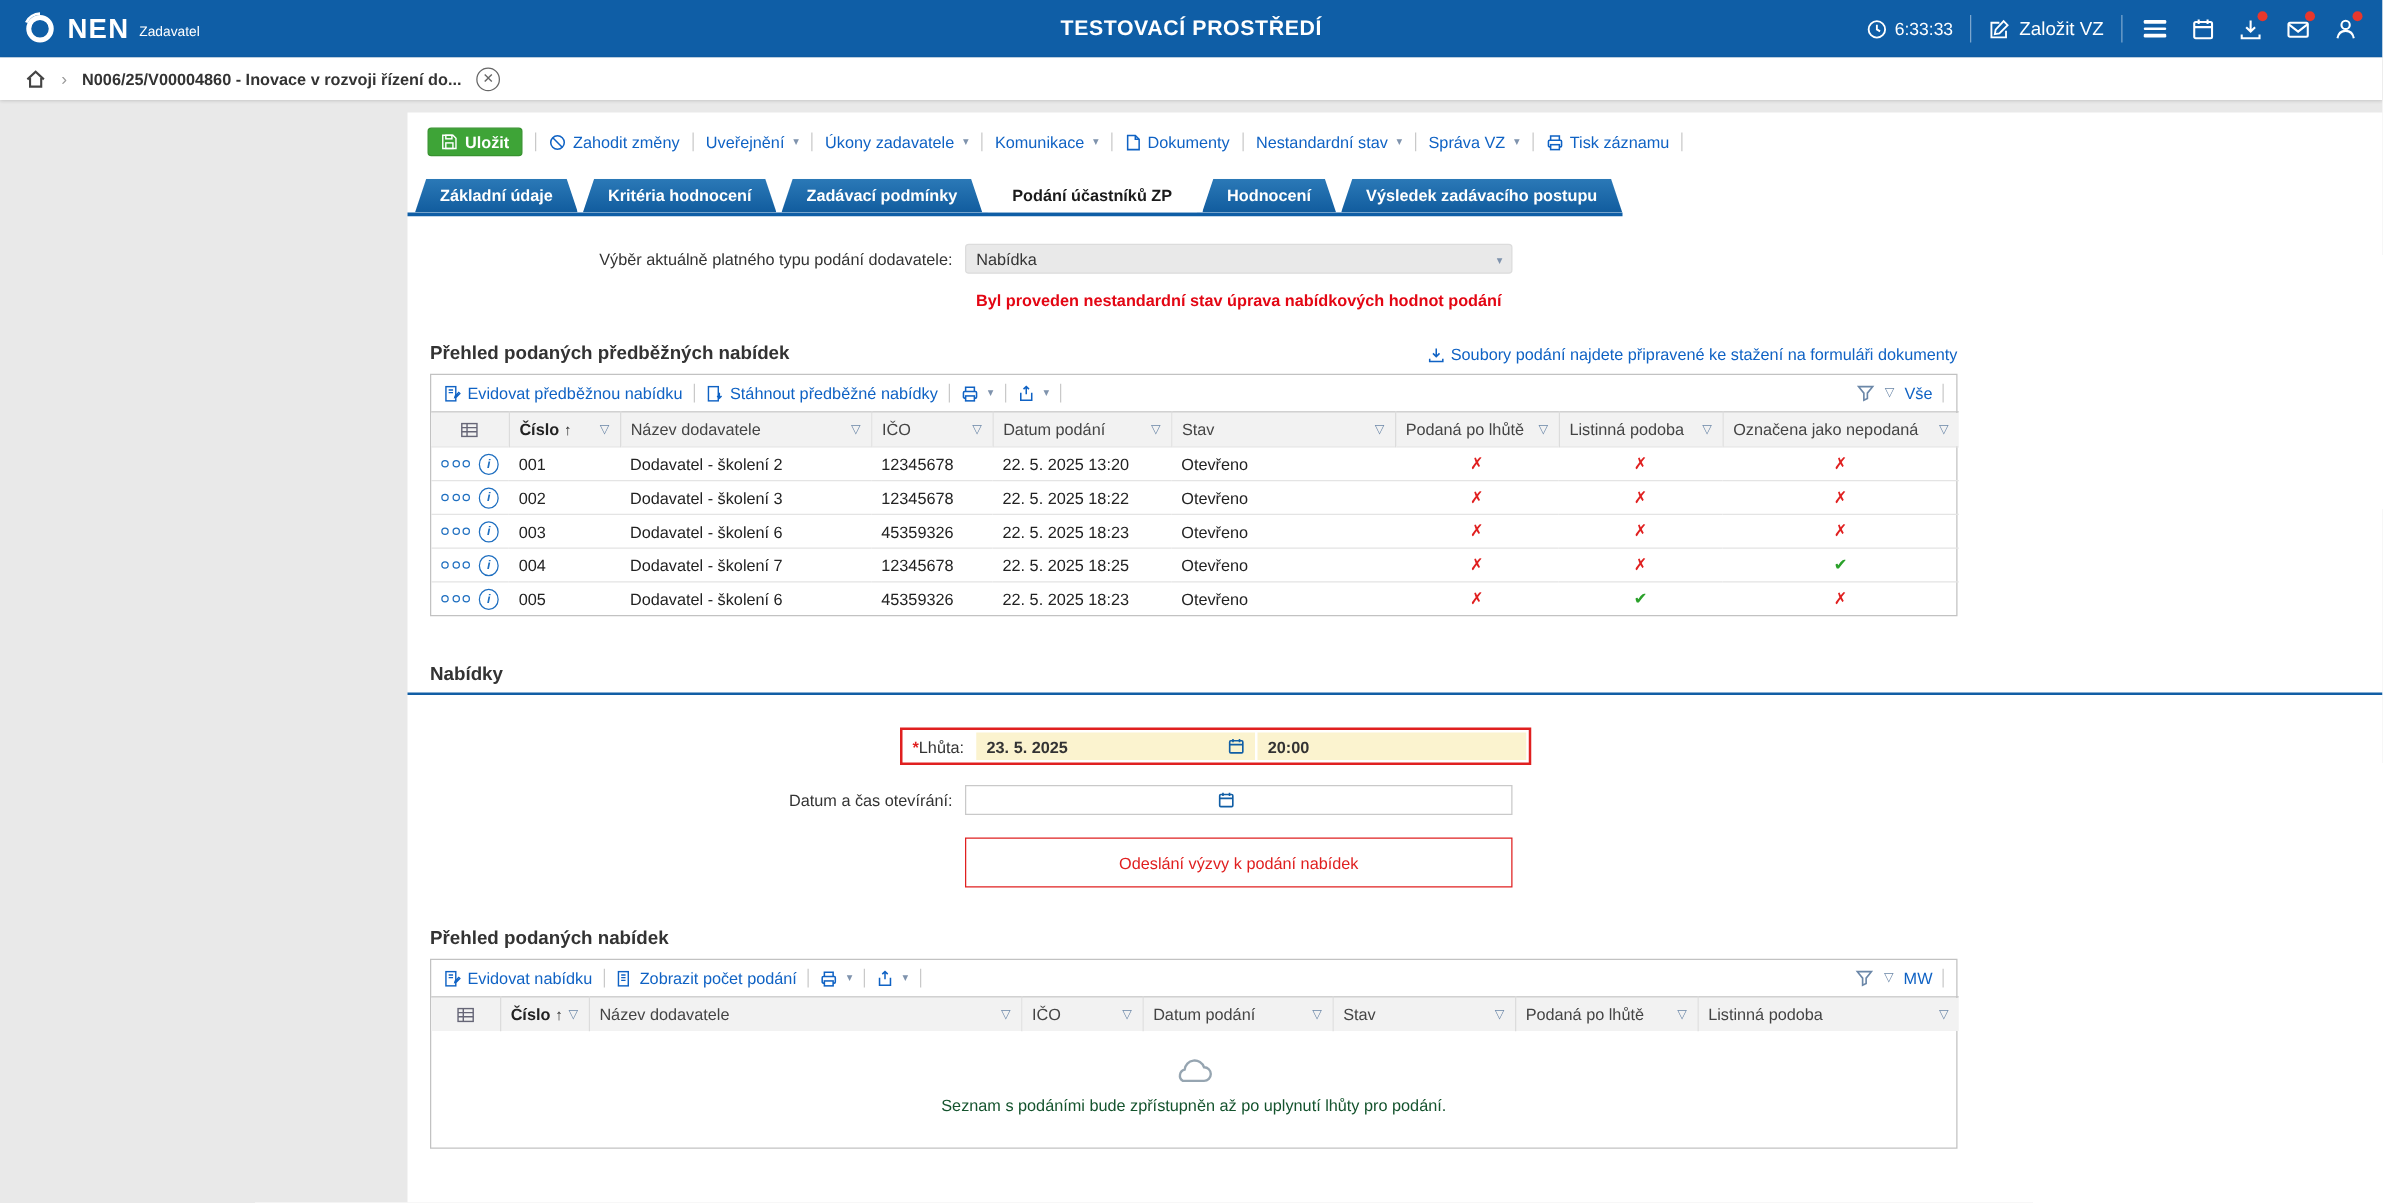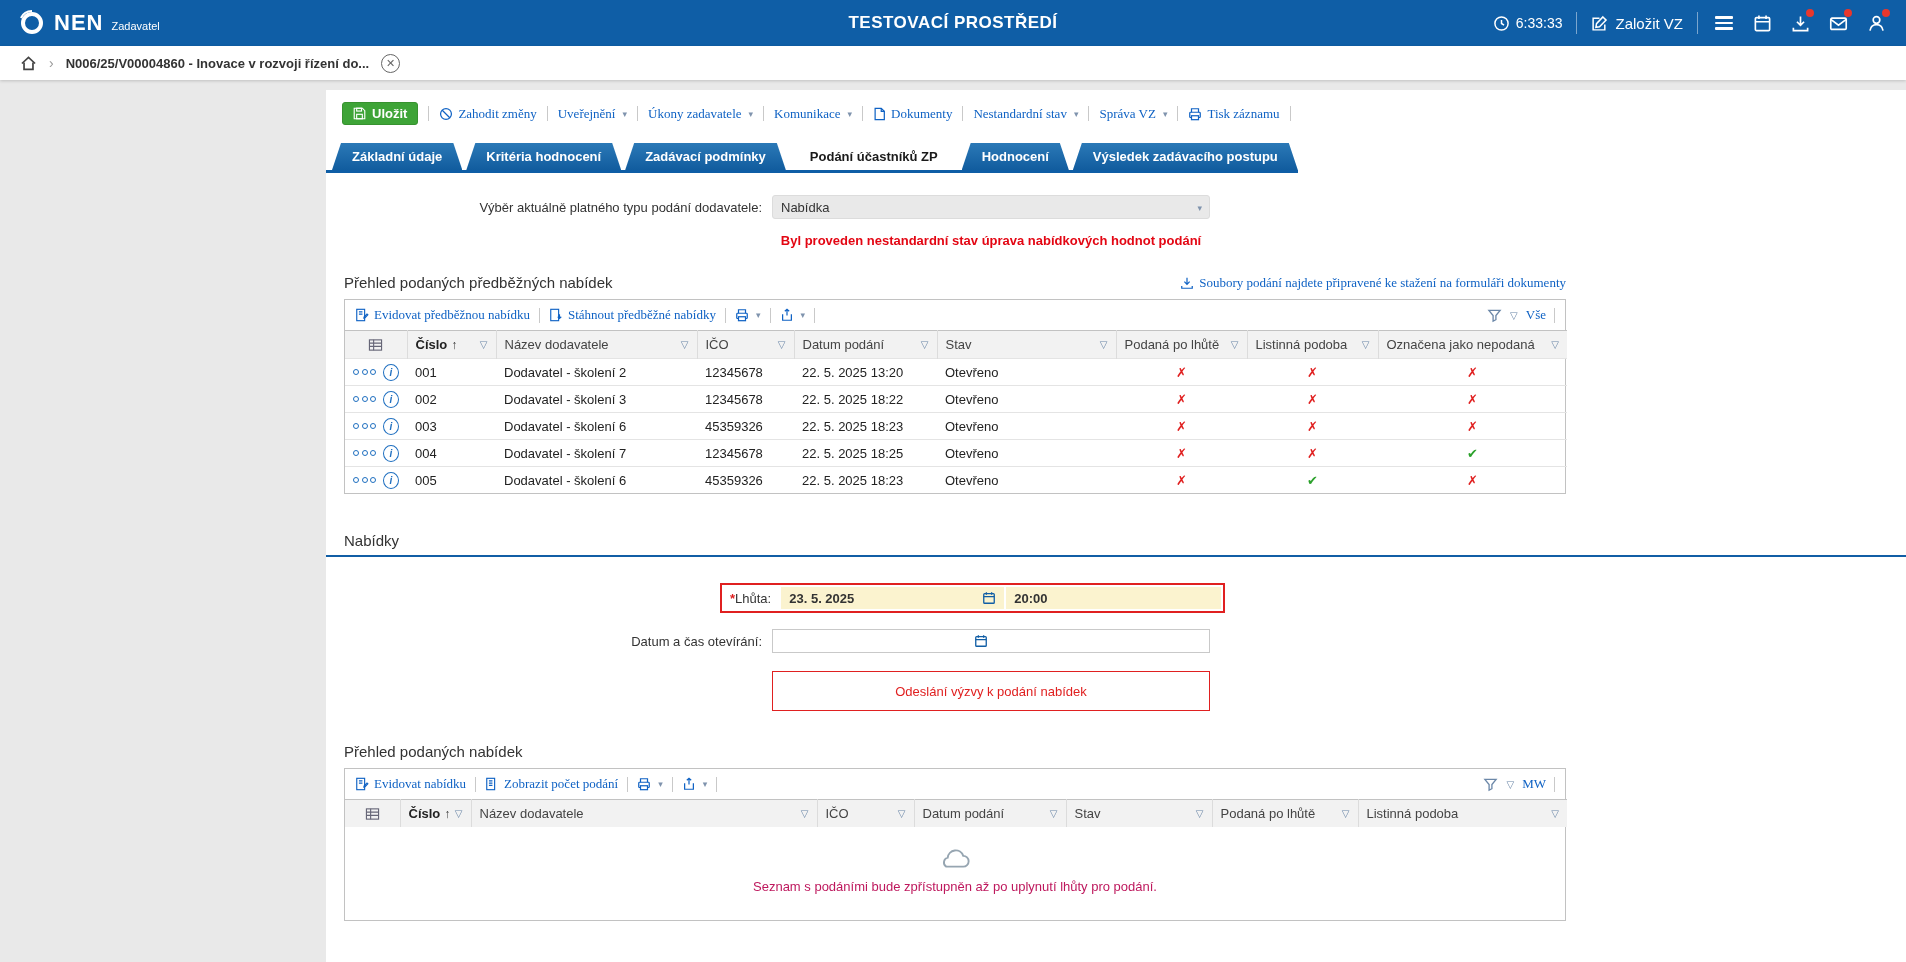--- a/index.html
+++ b/index.html
@@ -46,21 +46,21 @@
     display:flex;align-items:center;justify-content:center;color:#666;
     font-size:11px;line-height:1;cursor:pointer;
   }
 
   
   .panel{margin:10px 0 0 326px;width:calc(100% - 326px);background:#fff;min-height:872px;box-sizing:border-box;padding-bottom:10px;}
 
   
   .rec-toolbar{display:flex;align-items:center;gap:10px;padding:12px 16px 10px 16px;}
   .sep{width:1px;height:15px;background:#c9c9c9;}
-  .tlink{display:flex;align-items:center;gap:5px;color:#0f62c4;cursor:pointer;font-size:13px;white-space:nowrap;font-family:Liberation Serif, serif;}
+  .tlink{display:flex;align-items:center;gap:5px;color:#0f62c4;cursor:pointer;font-size:13px;white-space:nowrap;}
   .chev{font-size:9px;color:#7f93ad;margin-left:2px;}
   .btn-save{
     display:flex;align-items:center;gap:6px;background:#3ea437;border:1px solid #37922f;
     color:#fff;font-family:inherit;font-size:13px;font-weight:bold;border-radius:3px;
     padding:3px 10px;cursor:pointer;
   }
 
   
   .tabs{display:flex;gap:4px;padding-left:6px;margin-top:8px;border-bottom:3px solid #0f5ea6;width:fit-content;}
   .tab{
@@ -82,21 +82,21 @@
   .select .chev{position:absolute;right:7px;top:7px;}
   .btn-disabled{
     display:block;width:438px;height:22px;line-height:22px;margin-left:446px;border:none;
     background:#dfdfdf;color:#9b9b9b;font-family:inherit;font-size:13px;border-radius:2px;
     text-align:center;cursor:default;
   }
   .warning{margin:14px 0 0 446px;width:438px;text-align:center;color:#e30613;font-weight:bold;}
 
   
   .section-head{display:flex;align-items:flex-end;justify-content:space-between;margin:26px 18px 8px 18px;width:1222px;box-sizing:border-box;}
-  .h2{font-size:15px;font-weight:normal;color:#333;}
+  .h2{font-size:15px;font-weight:bold;color:#333;}
   .grid-box{margin-left:18px;width:1222px;border:1px solid #c2c2c2;box-sizing:border-box;background:#fff;}
   .grid-toolbar{display:flex;align-items:center;gap:9px;padding:7px 10px;}
   .grid-toolbar .right{margin-left:auto;display:flex;align-items:center;gap:8px;}
   .ftri{font-size:10px;color:#6b87a8;}
   table{border-collapse:collapse;width:100%;table-layout:fixed;font-size:13px;}
   thead th{
     background:#f2f2f2;border-top:1px solid #c2c2c2;border-right:1px solid #dcdcdc;
     height:27px;padding:0 8px;font-weight:normal;color:#444;text-align:left;overflow:hidden;white-space:nowrap;
   }
   thead th:last-child{border-right:none;}
@@ -128,21 +128,21 @@
   .opening-field{
     width:438px;height:24px;border:1px solid #c9c9c9;display:flex;align-items:center;
     box-sizing:border-box;background:#fff;cursor:text;
   }
   .opening-date{width:220px;display:flex;justify-content:flex-end;padding-right:5px;box-sizing:border-box;}
   .btn-outline-red{
     display:block;width:438px;height:40px;margin:18px 0 0 446px;background:#fff;
     border:1px solid #e02020;color:#e02020;font-family:inherit;font-size:13px;cursor:pointer;
   }
   .empty{padding:20px 0 26px 0;text-align:center;}
-  .empty .txt{margin-top:8px;color:#be185d;}
+  .empty .txt{margin-top:8px;color:#14532d;}
   .empty svg{margin:0 auto;}
 </style>
 </head>
 <body>
 
 <header class="topbar">
   <div class="brand">
     <svg width="28" height="28" viewBox="0 0 28 28" fill="none" stroke="#fff">
       <circle cx="14" cy="14" r="9" stroke-width="4"></circle>
       <path d="M3 9 A12 12 0 0 1 14 2" stroke-width="2.2"></path>

